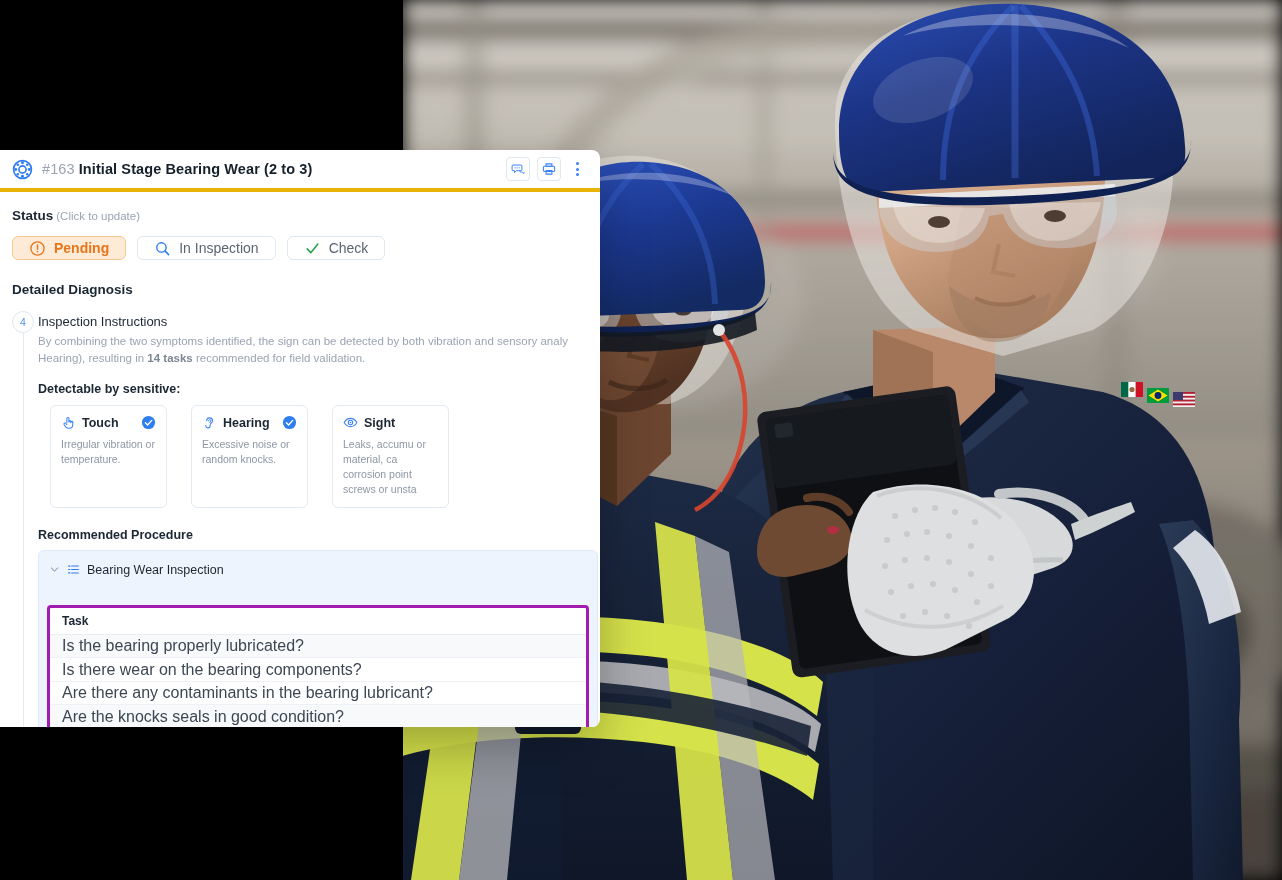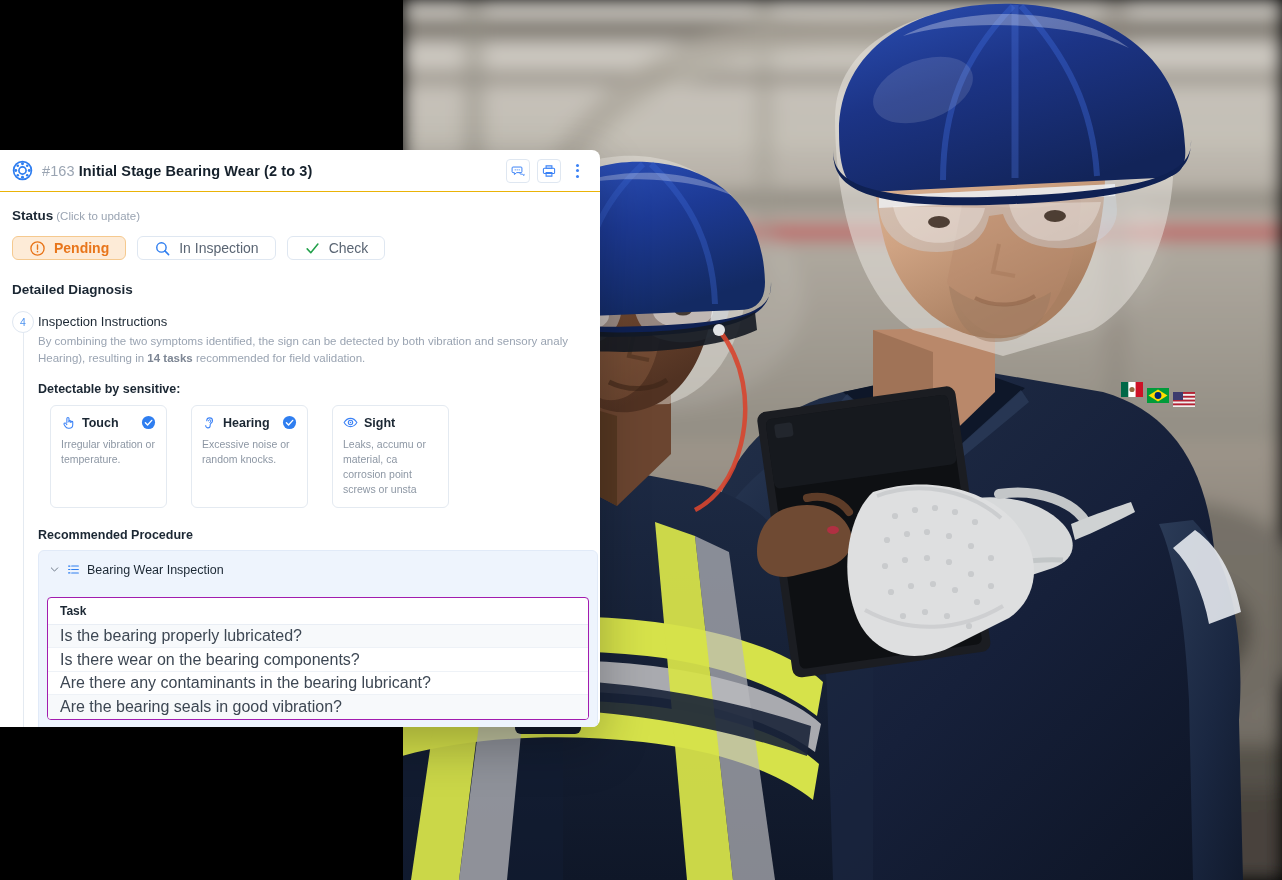--- a/index.html
+++ b/index.html
@@ -26,21 +26,21 @@
     border-radius: 0 8px 8px 0;
     box-shadow: 0 18px 50px rgba(0,0,0,0.28);
     overflow: hidden;
     z-index: 5;
   }
 
   
   .card-header {
     height: 42px; display: flex; align-items: center;
     padding: 0 14px 0 12px;
-    border-bottom: 1px solid #eab308;
+    border-bottom: 4px solid #eab308;
   }
   .bearing-icon { width: 21px; height: 21px; flex: 0 0 auto; margin-right: 9px; }
   .hdr-id { font-size: 14.5px; color: #9aa4b2; letter-spacing: .1px; }
   .hdr-title { font-size: 14.5px; color: #15202b; font-weight: bold; margin-left: 4px; letter-spacing: .1px; }
   .hdr-actions { margin-left: auto; display: flex; align-items: center; gap: 7px; }
   .icon-btn {
     width: 24px; height: 24px; border: 1px solid #dfe7f1; border-radius: 4px;
     background: #fff; display: flex; align-items: center; justify-content: center;
     cursor: pointer;
   }
@@ -104,21 +104,21 @@
   .proc-panel {
     margin-top: 8px; width: 560px; background: #eef4fd;
     border: 1px solid #e1eaf8; border-radius: 6px; padding: 0 0 10px 0;
   }
   .proc-head { display: flex; align-items: center; gap: 7px; height: 38px; padding: 0 10px; }
   .chev { width: 11px; height: 11px; flex: 0 0 auto; }
   .list-ico { width: 13px; height: 13px; flex: 0 0 auto; }
   .proc-head-label { font-size: 12.5px; color: #1b2733; }
 
   .proc-table {
-    margin: 8px 8px; background: #fff; border: 1px solid #a21caf;
+    margin: 16px 8px; background: #fff; border: 3px solid #a21caf;
     border-radius: 4px; overflow: hidden;
   }
   .tbl-head { height: 27px; display: flex; align-items: center; padding: 0 12px;
     font-size: 12px; font-weight: bold; color: #1b2733; border-bottom: 1px solid #e9eef5; }
   .tbl-row { height: 23.5px; display: flex; align-items: center; padding: 0 12px;
     font-size: 16px; color: #3d4753; border-bottom: 1px solid #eef2f7; white-space: nowrap; }
   .tbl-row:last-child { border-bottom: none; }
   .tbl-row.alt { background: #f7f9fb; }
 </style>
 </head>
@@ -587,21 +587,21 @@
             <div class="tbl-row alt">
               <span>Is the bearing properly lubricated?</span>
             </div>
             <div class="tbl-row">
               <span>Is there wear on the bearing components?</span>
             </div>
             <div class="tbl-row">
               <span>Are there any contaminants in the bearing lubricant?</span>
             </div>
             <div class="tbl-row alt">
-              <span>Are the bearing seals in good vibration?</span>
+              <span>Are the knocks seals in good condition?</span>
             </div>
           </div>
         </div>
 
       </div>
     </div>
   </div>
 </div>
 
 </body></html>

